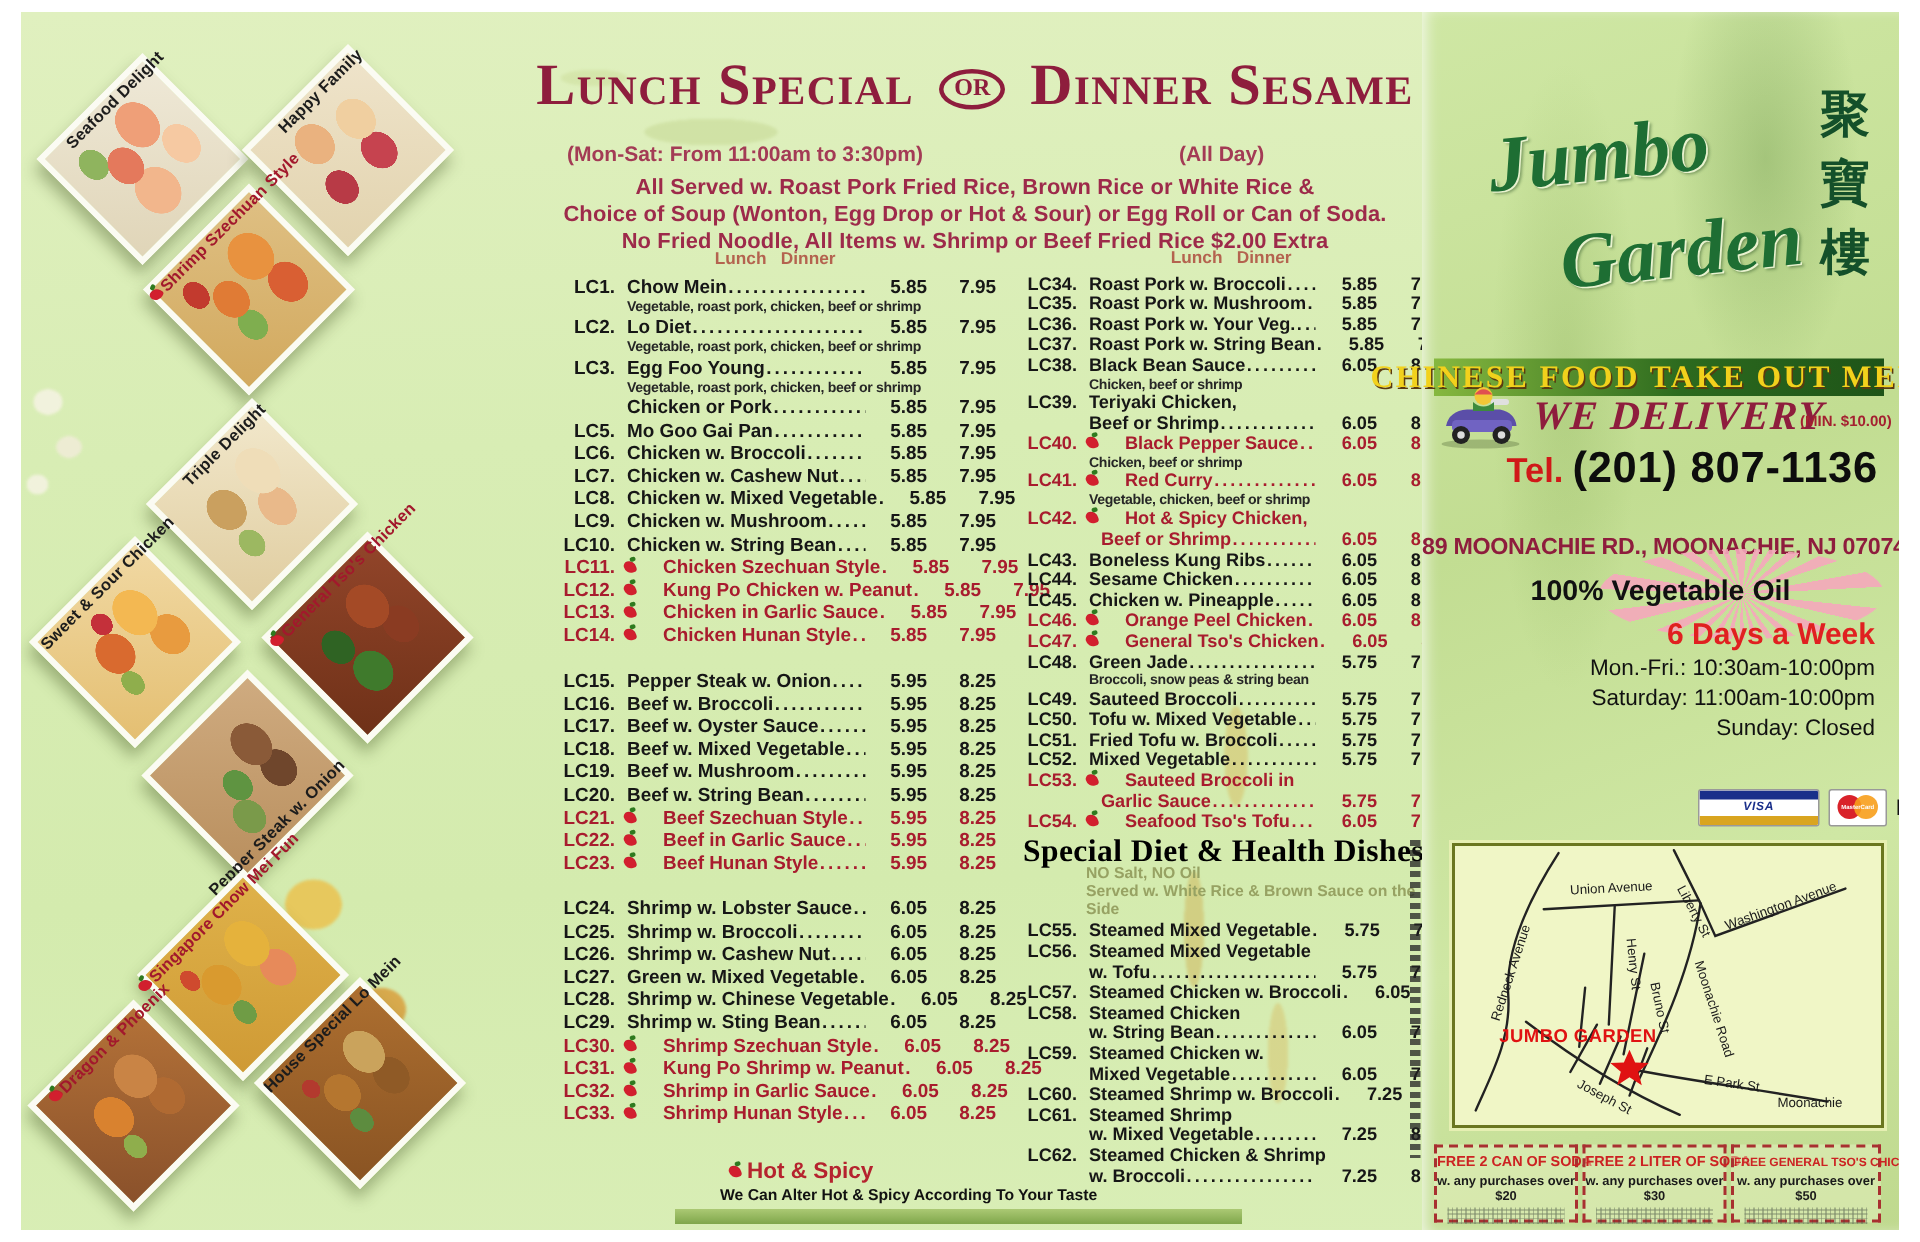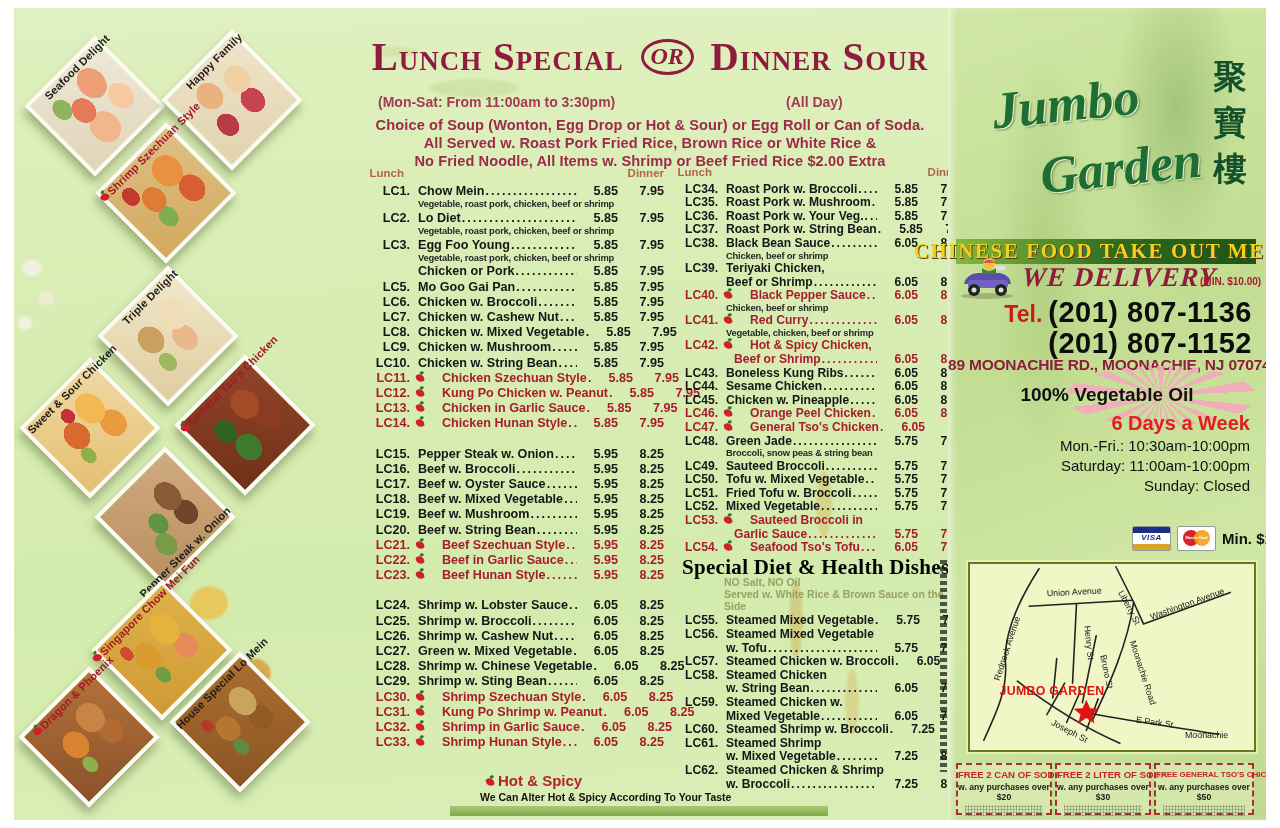--- a/index.html
+++ b/index.html
@@ -49,29 +49,29 @@
   .p6{background:radial-gradient(28px 22px at 36% 32%,#8a5a38 0 55%,transparent 56%),radial-gradient(24px 20px at 62% 30%,#6f462c 0 55%,transparent 56%),radial-gradient(20px 16px at 50% 60%,#5f9441 0 55%,transparent 56%),radial-gradient(22px 18px at 72% 70%,#7a9a4a 0 55%,transparent 56%),linear-gradient(135deg,#cfab80,#b98f5e);}
   .p7{background:radial-gradient(30px 24px at 36% 32%,#e5b23c 0 55%,transparent 56%),radial-gradient(24px 20px at 64% 28%,#e78a5a 0 55%,transparent 56%),radial-gradient(26px 22px at 44% 66%,#d99a2f 0 55%,transparent 56%),radial-gradient(16px 12px at 70% 68%,#6f9c45 0 55%,transparent 56%),radial-gradient(14px 10px at 26% 80%,#cf4a2e 0 55%,transparent 56%),linear-gradient(135deg,#dfb24a,#cf9a35);}
   .p8{background:radial-gradient(28px 24px at 36% 34%,#c98445 0 55%,transparent 56%),radial-gradient(24px 20px at 62% 28%,#b06a32 0 55%,transparent 56%),radial-gradient(26px 22px at 46% 66%,#d9822f 0 55%,transparent 56%),radial-gradient(16px 12px at 72% 70%,#8fae4c 0 55%,transparent 56%),linear-gradient(135deg,#b47238,#8a512b);}
   .p9{background:radial-gradient(28px 22px at 36% 32%,#caa35c 0 55%,transparent 56%),radial-gradient(24px 20px at 62% 30%,#8f5a26 0 55%,transparent 56%),radial-gradient(24px 20px at 46% 64%,#b5762f 0 55%,transparent 56%),radial-gradient(16px 12px at 70% 68%,#5d8c3f 0 55%,transparent 56%),radial-gradient(12px 10px at 28% 78%,#b33a2e 0 55%,transparent 56%),linear-gradient(135deg,#ad6f30,#8a5423);}
   
   .center{position:absolute;left:336px;top:0;width:600px;height:812px;}
   .hdr-title{position:absolute;left:0;top:26px;width:600px;text-align:center;
      font-family:var(--serif);font-weight:700;font-variant:small-caps;font-size:39px;
      color:var(--maroon);letter-spacing:1px;white-space:nowrap;}
   .or-oval{display:inline-block;border:3px solid var(--maroon);border-radius:50%;
-     padding:1px 7px 2px;font-size:24px;vertical-align:6px;margin:0 6px;letter-spacing:0;font-style:italic;}
+     padding:1px 7px 2px;font-size:16px;vertical-align:6px;margin:0 6px;letter-spacing:0;}
   .hdr-sub{position:absolute;top:86px;font:700 14px var(--sans);color:#a33b55;}
   .sub-l{left:28px;} .sub-r{left:436px;}
   .hdr-desc{position:absolute;left:0;top:108px;width:600px;text-align:center;
      font:700 14.6px var(--sans);color:#9d2a4a;line-height:18px;letter-spacing:.1px;}
   .col{position:absolute;top:158px;font-weight:700;color:var(--ink);}
   .col-left{left:14px;width:300px;font-size:12.6px;line-height:15.2px;}
   .col-right{left:322px;width:292px;font-size:12.1px;line-height:13.6px;}
-  .price-head{display:flex;justify-content:space-between;color:#b4634f;font-size:11.5px;margin-bottom:3px;}
+  .price-head{display:flex;justify-content:center;color:#b4634f;font-size:11.5px;margin-bottom:3px;}
   .price-head span{display:inline-block;width:40px;text-align:right;}
   .price-head span + span{width:46px;}
   .mg{margin-bottom:15px;}
   .mi.spicy{color:var(--spicy);}
   .mi-line{display:flex;align-items:baseline;}
   .code{display:inline-block;width:46px;text-align:right;flex:0 0 46px;}
   .nm{margin-left:8px;white-space:nowrap;}
   .mi.spicy .nm{margin-left:16px;}
   .dots{flex:1 1 4px;overflow:hidden;white-space:nowrap;min-width:4px;margin:0 1px;}
   .dots::after{content:"..........................................";letter-spacing:2px;}
@@ -119,21 +119,21 @@
   .addr{position:absolute;left:0;top:348px;width:318px;text-align:center;
      font:700 15.5px var(--sans);color:#8e1d3d;letter-spacing:-.2px;white-space:nowrap;}
   .burst{position:absolute;left:118px;top:358px;width:190px;height:60px;border-radius:50%;
      background:repeating-conic-gradient(#f5a9bc 0 7deg,rgba(245,169,188,0) 7deg 16deg);
      filter:blur(.5px);opacity:.9;}
   .vegoil{position:absolute;left:0;top:376px;width:318px;text-align:center;
      font:700 19px var(--sans);color:#111;}
   .days{position:absolute;right:16px;top:404px;font:700 20px var(--sans);color:#e02020;}
   .hours{position:absolute;right:16px;top:428px;text-align:right;font:400 15px var(--sans);color:#111;line-height:20px;}
   .cards{position:absolute;left:184px;top:518px;display:flex;align-items:center;gap:6px;}
-  .visa{width:37px;height:23px;border-radius:2px;background:#fff;border:1px solid #999;position:relative;overflow:hidden;}
+  .visa{width:37px;height:23px;border-radius:2px;background:#fff;border:1px solid #999;position:relative;overflow:hidden;padding-left:42px;}
   .visa::before{content:"";position:absolute;left:0;top:0;width:100%;height:6px;background:#1a2f8a;}
   .visa::after{content:"";position:absolute;left:0;bottom:0;width:100%;height:6px;background:#d9a520;}
   .visa span{position:absolute;left:0;top:6px;width:100%;text-align:center;font:700 italic 8px var(--sans);color:#1a2f8a;letter-spacing:.5px;}
   .mc{width:37px;height:23px;border-radius:2px;background:#fff;border:1px solid #999;position:relative;}
   .mc::before{content:"";position:absolute;left:5px;top:3px;width:16px;height:16px;border-radius:50%;background:#d9222a;}
   .mc::after{content:"";position:absolute;right:5px;top:3px;width:16px;height:16px;border-radius:50%;background:#f79e1b;opacity:.9;}
   .mc span{position:absolute;left:0;top:8px;width:100%;text-align:center;font:700 4px var(--sans);color:#fff;z-index:2;}
   .min-lbl{font:700 15px var(--sans);color:#111;white-space:nowrap;}
   .mapbox{position:absolute;left:20px;top:554px;width:284px;height:186px;
      background:#f0f6c6;border:2px solid #6a761f;box-shadow:0 0 0 2px #e6efb2;}
@@ -204,27 +204,27 @@
     <div class="phg" style="left:159px;top:647px;">
       <div class="ph p9"></div>
       <div class="ph-lab"><span>House Special Lo Mein</span></div>
     </div>
   </div>
 
   <div class="center">
     <div class="hdr-title">
       <span>Lunch Special</span>
       <span class="or-oval">OR</span>
-      <span>Dinner Sour</span>
+      <span>Dinner Sesame</span>
     </div>
     <div class="hdr-sub sub-l">(Mon-Sat: From 11:00am to 3:30pm)</div>
     <div class="hdr-sub sub-r">(All Day)</div>
     <div class="hdr-desc">
+      <div>All Served w. Roast Pork Fried Rice, Brown Rice or White Rice &amp;</div>
       <div>Choice of Soup (Wonton, Egg Drop or Hot &amp; Sour) or Egg Roll or Can of Soda.</div>
-      <div>All Served w. Roast Pork Fried Rice, Brown Rice or White Rice &amp;</div>
       <div>No Fried Noodle, All Items w. Shrimp or Beef Fried Rice $2.00 Extra</div>
     </div>
 
     <div class="col col-left">
       <div class="price-head">
         <span>Lunch</span>
           <span>Dinner</span>
       </div>
       <div class="mg">
           <div class="mi">
@@ -894,21 +894,20 @@
         <path d="M27 9 Q33 2 39 9" fill="#e05050"></path>
         <rect x="38" y="12" width="12" height="4" rx="2" fill="#e0e0e0"></rect>
         <path d="M26 14 Q33 20 40 14 L40 20 L26 20 Z" fill="#3d8a3d"></path>
       </svg>
       <div class="we-del">WE DELIVERY</div>
       <div class="min-note">(MIN. $10.00)</div>
     </div>
 
     <div class="tel">
       <span class="tl">Tel.</span><span class="num">(201) 807-1136</span>
-      <span class="num2">(201) 807-1152</span>
     </div>
 
     <div class="addr">89 MOONACHIE  RD., MOONACHIE, NJ 07074</div>
     <div class="burst"></div>
     <div class="vegoil">100% Vegetable Oil</div>
     <div class="days">6 Days a Week</div>
     <div class="hours">
       <div>Mon.-Fri.: 10:30am-10:00pm</div>
       <div>Saturday: 11:00am-10:00pm</div>
       <div>Sunday: Closed</div>

